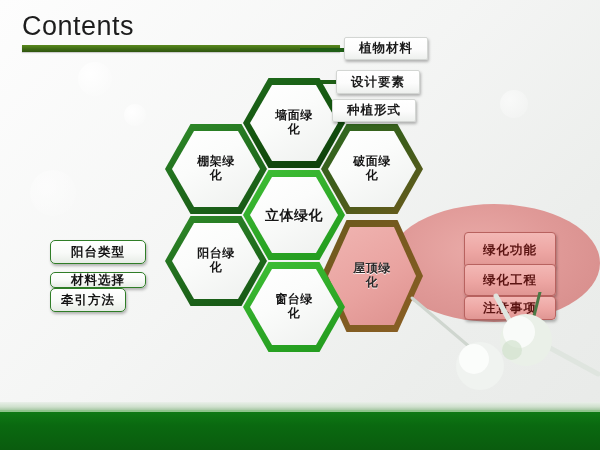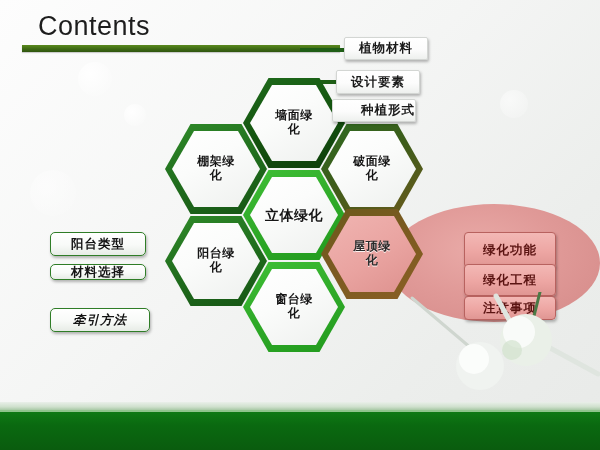--- a/index.html
+++ b/index.html
@@ -16,21 +16,21 @@
 
   
   .bg-bubble {
     position: absolute;
     border-radius: 50%;
     background: radial-gradient(circle at 35% 35%, rgba(255,255,255,0.95), rgba(245,246,245,0.25));
     pointer-events: none;
   }
 
   
-  #title-wrap { position: absolute; left: 22px; top: 13px; margin-left: 16px; }
+  #title-wrap { position: absolute; left: 22px; top: 13px; }
   #page-title {
     font-size: 27px; font-weight: 400; color: #1d1d1d;
     letter-spacing: 0.5px; line-height: 1;
   }
   #title-rule {
     position: absolute; left: 22px; top: 45px;
     width: 318px; height: 7px;
     background: linear-gradient(180deg, #5b8a1e 0%, #3f6b15 55%, #2f550f 100%);
     box-shadow: 0 1px 1px rgba(0,0,0,0.18);
   }
@@ -88,20 +88,21 @@
     background: linear-gradient(180deg, #ffffff 0%, #fcfcfc 55%, #eef0ee 100%);
     border: 1px solid #d3d6d3;
     color: #1a1a1a;
     border-radius: 2px;
   }
   .cbox.greenline {
     background: linear-gradient(180deg, #ffffff 0%, #f8faf8 55%, #e7ece6 100%);
     border: 1.5px solid #2f7d27;
     color: #141414;
     border-radius: 5px;
+    margin-top: 8px;
   }
   .cbox.pink {
     background: linear-gradient(180deg, #f3b8b5 0%, #eda6a3 55%, #e09693 100%);
     border: 1.5px solid #b8625f;
     color: #5b1412;
     border-radius: 4px;
   }
 
   
   .conn { position: absolute; background: #1f5e16; }
@@ -161,49 +162,49 @@
       <div class="label">立体绿化</div>
     </div>
   </div>
 
   <div class="hex g-mid" style="left:165px;top:216px;width:102px;height:90px;">
     <div class="inner">
       <div class="label">阳台绿<br>化</div>
     </div>
   </div>
 
-  <div class="hex g-red" style="left:321px;top:209px;width:102px;height:90px;">
+  <div class="hex g-red" style="left:321px;top:220px;width:102px;height:112px;">
     <div class="inner">
       <div class="label">屋顶绿<br>化</div>
     </div>
   </div>
 
   <div class="hex g-light" style="left:243px;top:262px;width:102px;height:90px;">
     <div class="inner">
       <div class="label">窗台绿<br>化</div>
     </div>
   </div>
 
   <div class="cbox plain" style="left:344px;top:37px;width:84px;height:23px;">
     <span>植物材料</span>
   </div>
   <div class="cbox plain" style="left:336px;top:70px;width:84px;height:24px;">
     <span>设计要素</span>
   </div>
-  <div class="cbox plain" style="left:332px;top:99px;width:84px;height:23px;justify-content:flex-end;">
+  <div class="cbox plain" style="left:332px;top:99px;width:84px;height:23px;">
     <span>种植形式</span>
   </div>
 
   <div class="cbox greenline" style="left:50px;top:232px;width:96px;height:24px;">
     <span>阳台类型</span>
   </div>
   <div class="cbox greenline" style="left:50px;top:264px;width:96px;height:16px;">
     <span>材料选择</span>
   </div>
-  <div class="cbox greenline" style="left:50px;top:308px;width:100px;height:24px;font-style:italic;">
+  <div class="cbox greenline" style="left:50px;top:280px;width:76px;height:24px;">
     <span>牵引方法</span>
   </div>
 
   <div class="cbox pink" style="left:464px;top:232px;width:92px;height:36px;">
     <span>绿化功能</span>
   </div>
   <div class="cbox pink" style="left:464px;top:264px;width:92px;height:32px;">
     <span>绿化工程</span>
   </div>
   <div class="cbox pink" style="left:464px;top:296px;width:92px;height:24px;">

